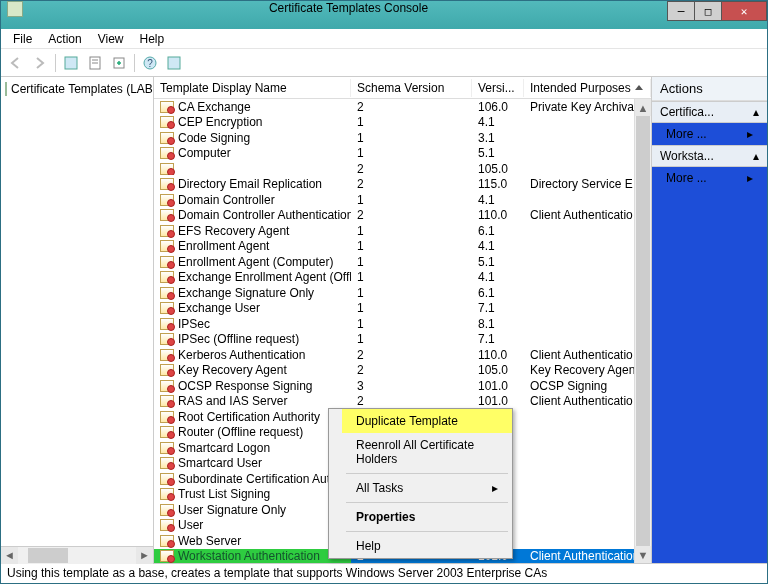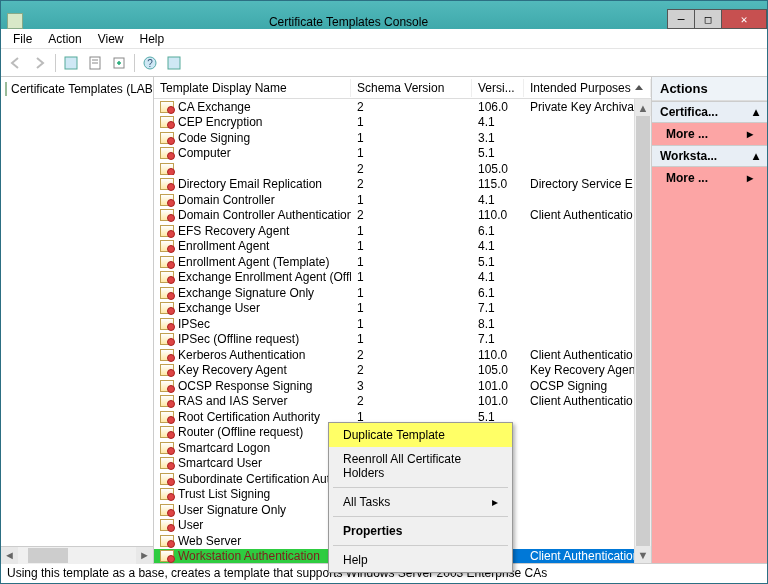--- a/index.html
+++ b/index.html
@@ -1,18 +1,18 @@
 <!DOCTYPE html>
 <html><head>
 <meta charset="utf-8">
 <style>
   * { box-sizing: border-box; margin: 0; padding: 0; }
   body { font-family: "Segoe UI", Tahoma, sans-serif; font-size: 11px; background: #4eb3b6; width: 768px; height: 584px; overflow: hidden; position: relative; }
   .window { width: 768px; height: 584px; background: #fff; border: 1px solid #2c6f83; display: flex; flex-direction: column; }
-  .titlebar { height: 28px; background: linear-gradient(#52b9bb, #3fa9ab); display: flex; align-items: flex-end; position: relative; color: #000; }
+  .titlebar { height: 28px; background: linear-gradient(#52b9bb, #3fa9ab); display: flex; align-items: flex-start; position: relative; color: #000; }
   .titlebar-icon { width: 16px; height: 16px; margin: 0 6px; background: #d8e8c8; border: 1px solid #8a8; }
   .titlebar-text { flex: 1; text-align: center; font-size: 12px; }
   .win-controls { display: flex; }
   .win-btn { width: 28px; height: 20px; border: 1px solid #555; background: #d0d0d0; display: flex; align-items: center; justify-content: center; font-family: monospace; margin-left: -1px; }
   .win-btn.close { background: #c75050; color: #fff; width: 46px; }
   .menubar { height: 20px; display: flex; align-items: flex-end; padding: 0 4px; background: #fff; border-bottom: 1px solid #e5e5e5; font-size: 12px; }
   .menubar span { padding: 2px 8px; }
   .toolbar { height: 28px; display: flex; align-items: center; padding: 0 4px; gap: 2px; background: #fff; border-bottom: 1px solid #ccc; }
   .tool-btn { width: 22px; height: 22px; border: 1px solid transparent; display: flex; align-items: center; justify-content: center; color: #777; }
   .tool-btn.disabled { color: #bbb; }
@@ -33,21 +33,21 @@
   .row { display: flex; align-items: center; height: 15.5px; font-size: 12px; white-space: nowrap; }
   .row .cell { padding: 0 6px; overflow: hidden; text-overflow: ellipsis; }
   .row .c1 { display: flex; align-items: center; gap: 4px; }
   .cert-icon { width: 14px; height: 12px; background: linear-gradient(#fff,#ffe9a8); border: 1px solid #c0a050; position:relative; flex-shrink:0;}
   .cert-icon::after{content:"";position:absolute;right:-2px;bottom:-2px;width:6px;height:6px;background:#d44;border-radius:50%;border:1px solid #a22;}
   .row.selected { background: #0078d7; color: #fff; }
   .row.selected .c1wrap { background: #2ecc40; }
   .vscroll { position: absolute; right: 0; top: 0; bottom: 0; width: 17px; background: #f0f0f0; border-left: 1px solid #ddd; }
   .vscroll .up, .vscroll .down { height: 17px; background: #e8e8e8; display:flex;align-items:center;justify-content:center;color:#666;}
   .vscroll .thumb { position: absolute; left: 1px; right: 1px; top: 17px; bottom: 17px; background: #cdcdcd; }
-  .actions-pane { width: 115px; background: #fca5a5; font-weight: bold; }
+  .actions-pane { width: 115px; background: #1d4ed8; }
   .actions-header { background: #eef3f8; padding: 4px 8px; font-size: 13px; border-bottom: 1px solid #ddd; }
   .action-section { background: #e8eef5; padding: 3px 8px; border-top: 1px solid #ccc; border-bottom: 1px solid #ccc; display: flex; justify-content: space-between; align-items: center; font-size: 12px; gap: 21px;}
   .action-item { padding: 4px 14px; font-size: 12px; display:flex; justify-content:space-between;}
   .statusbar { height: 20px; border-top: 1px solid #ccc; padding: 2px 6px; font-size: 12px; background:#fff; }
   .context-menu { position: absolute; background: #f0f0f0; border: 1px solid #999; box-shadow: 2px 2px 4px rgba(0,0,0,.3); font-size: 12px; z-index: 100; width: 185px;}
   .ctx-item { padding: 5px 14px; display:flex; justify-content:space-between;}
   .ctx-item.hl { background: #ffff66; }
   .ctx-item.bold { font-weight: bold; }
   .ctx-sep { height: 1px; background: #ccc; margin: 2px 4px; }
   .col1w{width:197px} .col2w{width:121px} .col3w{width:52px} .col4w{flex:1}
@@ -232,21 +232,21 @@
               <div class="cert-icon"></div>
               <span>Enrollment Agent</span>
             </div>
             <div class="cell col2w">1</div>
             <div class="cell col3w">4.1</div>
             <div class="cell col4w"></div>
           </div>
           <div class="row">
             <div class="cell c1 col1w c1wrap">
               <div class="cert-icon"></div>
-              <span>Enrollment Agent (Template)</span>
+              <span>Enrollment Agent (Computer)</span>
             </div>
             <div class="cell col2w">1</div>
             <div class="cell col3w">5.1</div>
             <div class="cell col4w"></div>
           </div>
           <div class="row">
             <div class="cell c1 col1w c1wrap">
               <div class="cert-icon"></div>
               <span>Exchange Enrollment Agent (Offline requ...</span>
             </div>
@@ -401,21 +401,21 @@
           <div class="row">
             <div class="cell c1 col1w c1wrap">
               <div class="cert-icon"></div>
               <span>Web Server</span>
             </div>
             <div class="cell col2w">1</div>
             <div class="cell col3w">4.1</div>
             <div class="cell col4w"></div>
           </div>
           <div class="row selected">
-            <div class="cell c1 col1w c1wrap" style="background: rgb(46, 204, 64); color: #7f1d1d;">
+            <div class="cell c1 col1w c1wrap" style="background: rgb(46, 204, 64); color: #14532d;">
               <div class="cert-icon"></div>
               <span>Workstation Authentication</span>
             </div>
             <div class="cell col2w">2</div>
             <div class="cell col3w">101.0</div>
             <div class="cell col4w">Client Authentication</div>
           </div>
           <div class="vscroll">
           <div class="up">▲</div>
           <div class="thumb"></div>
@@ -441,21 +441,21 @@
       <div class="action-item">
           <span>More ...</span>
           <span>▸</span>
         </div>
     </div>
   </div>
 
   <div class="statusbar">Using this template as a base, creates a template that supports Windows Server 2003 Enterprise CAs</div>
 </div>
 
-<div class="context-menu" style="left:328px; top:422px;">
+<div class="context-menu" style="left:328px; top:408px;padding-left:13px;">
   <div class="ctx-item hl">Duplicate Template</div>
   <div class="ctx-item">Reenroll All Certificate Holders</div>
   <div class="ctx-sep"></div>
   <div class="ctx-item">
       <span>All Tasks</span>
       <span>▸</span>
     </div>
   <div class="ctx-sep"></div>
   <div class="ctx-item bold">Properties</div>
   <div class="ctx-sep"></div>

